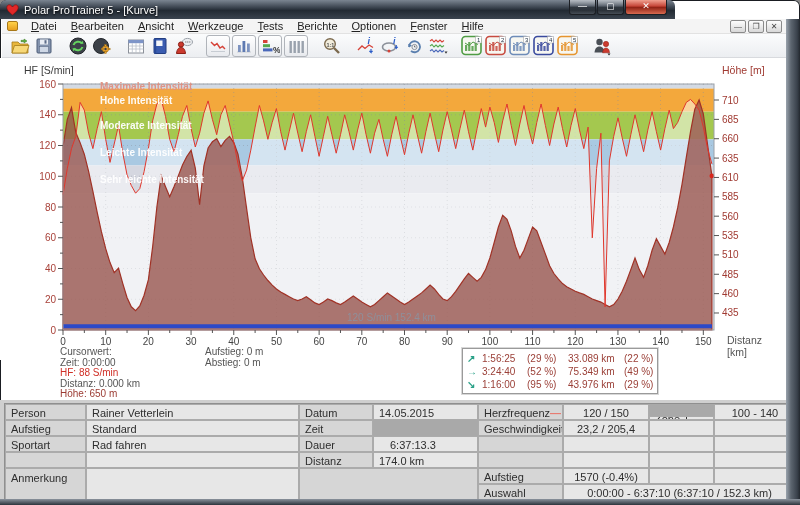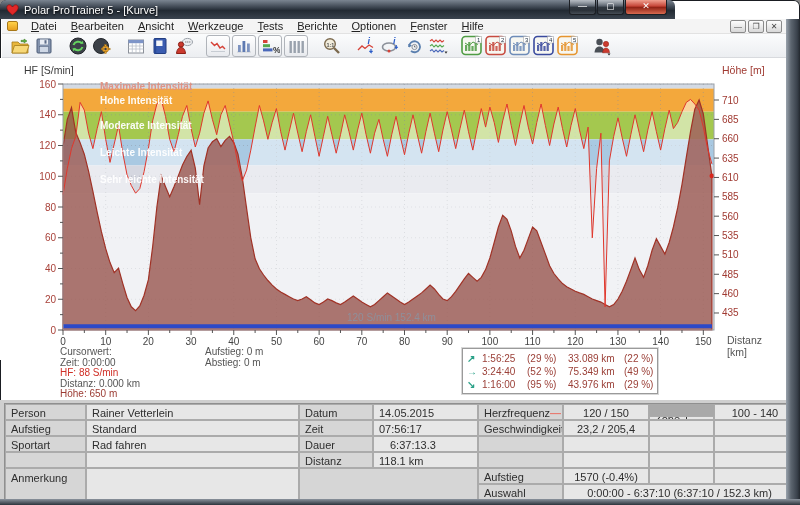--- a/index.html
+++ b/index.html
@@ -535,23 +535,20 @@
         </div>
         <div class="cell h" style="grid-area: 2 / 1 / span 1 / span 1;">
           <span>Aufstieg</span>
         </div>
         <div class="cell v" style="grid-area: 2 / 2 / span 1 / span 1;">
           <span>Standard</span>
         </div>
         <div class="cell h" style="grid-area: 2 / 3 / span 1 / span 1;">
           <span>Zeit</span>
         </div>
-        <div class="cell v" style="grid-area: 2 / 4 / span 1 / span 1;">
-          <span>07:56:17</span>
-        </div>
         <div class="cell h" style="grid-area: 2 / 5 / span 1 / span 1;">
           <span>Geschwindigkeit</span>
         </div>
         <div class="cell v center" style="grid-area: 2 / 6 / span 1 / span 1;">
           <span>23,2 / 205,4</span>
         </div>
         <div class="cell v" style="grid-area: 2 / 7 / span 1 / span 1;">
           <span></span>
         </div>
         <div class="cell v" style="grid-area: 2 / 8 / span 1 / span 1;">
@@ -584,21 +581,21 @@
         <div class="cell h" style="grid-area: 4 / 1 / span 1 / span 1;">
           <span></span>
         </div>
         <div class="cell v" style="grid-area: 4 / 2 / span 1 / span 1;">
           <span></span>
         </div>
         <div class="cell h" style="grid-area: 4 / 3 / span 1 / span 1;">
           <span>Distanz</span>
         </div>
         <div class="cell v" style="grid-area: 4 / 4 / span 1 / span 1;">
-          <span>118.1 km</span>
+          <span>174.0 km</span>
         </div>
         <div class="cell h" style="grid-area: 4 / 5 / span 1 / span 1;">
           <span></span>
         </div>
         <div class="cell v" style="grid-area: 4 / 6 / span 1 / span 1;">
           <span></span>
         </div>
         <div class="cell v" style="grid-area: 4 / 7 / span 1 / span 1;">
           <span></span>
         </div>

